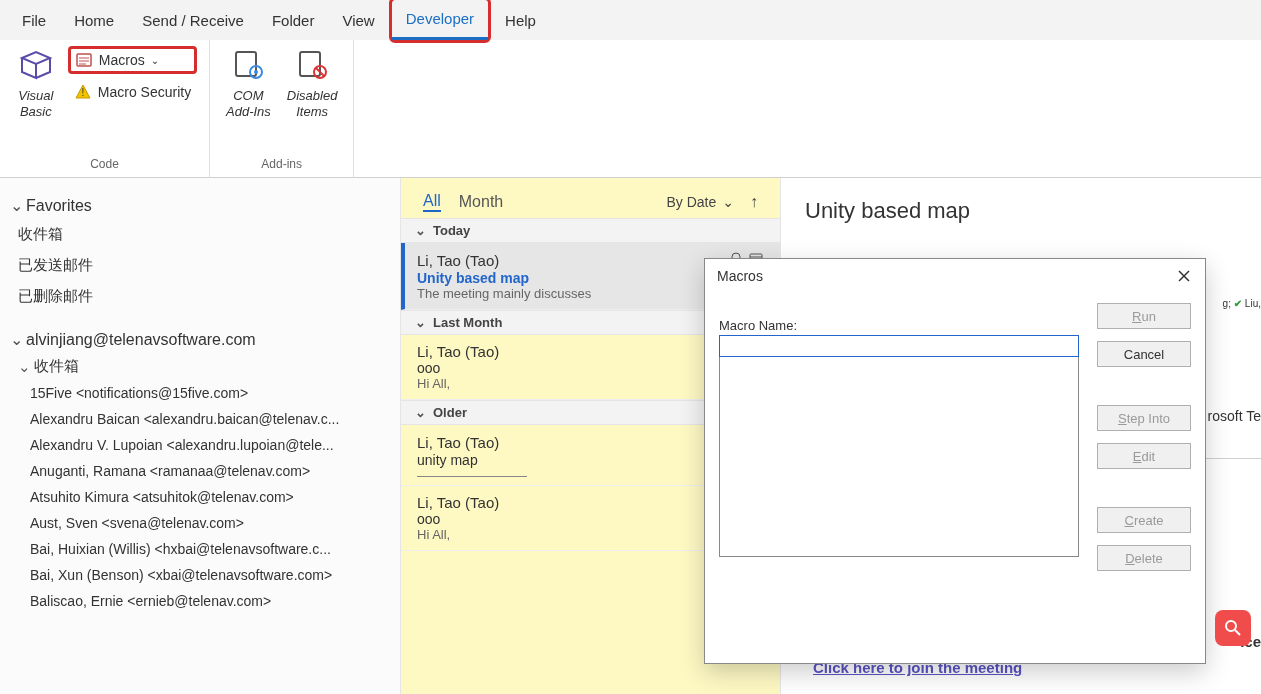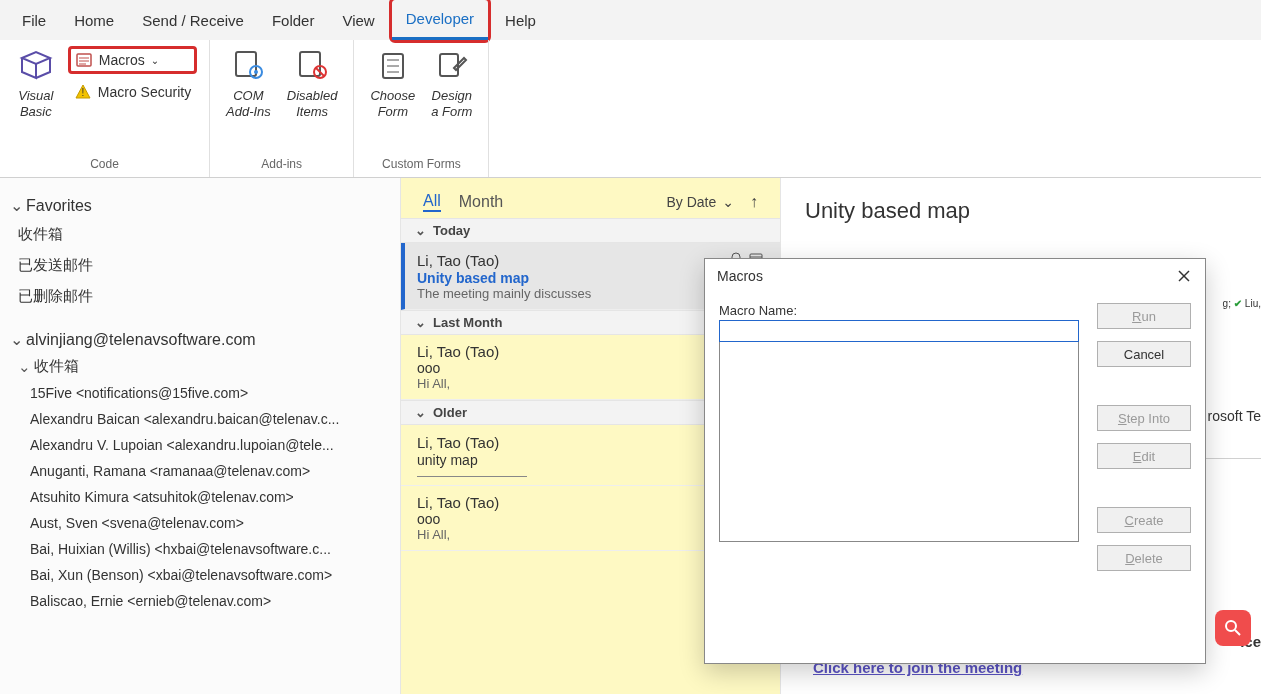--- a/index.html
+++ b/index.html
@@ -50,21 +50,21 @@
 .read-snip { position: absolute; right: 0; top: 120px; color: #333; font-size: 10px; }
 .read-teams { position: absolute; right: 0; top: 230px; font-size: 14px; }
 .read-svc { position: absolute; right: 0; bottom: 44px; font-size: 15px; font-weight: 600; }
 .read-link { position: absolute; left: 32px; bottom: 18px; color: #5b53c4; text-decoration: underline; font-weight: 600; font-size: 15px; }
 .read-divider { position: absolute; left: 0; right: 0; top: 280px; border-top: 1px solid #d0d0d0; }
 
 
 .dialog { position: absolute; left: 704px; top: 258px; width: 502px; height: 406px; background: #fff; border: 1px solid #888; box-shadow: 0 8px 24px rgba(0,0,0,0.2); }
 .dialog-title { display: flex; justify-content: space-between; align-items: center; padding: 8px 12px; font-size: 14px; }
 .dialog-close { width: 18px; height: 18px; display: flex; align-items: center; justify-content: center; cursor: default; }
-.dialog-body { display: flex; padding: 10px 14px; gap: 18px; }
+.dialog-body { display: flex; padding: 10px 14px; gap: 18px; align-items: center; }
 .dialog-left { flex: 1; display: flex; flex-direction: column; }
 .dlabel { font-size: 13px; margin-bottom: 2px; }
 .dinput { width: 100%; height: 22px; border: 1px solid #2266cc; padding: 1px 4px; font-size: 13px; outline: none; }
 .dlist { width: 100%; height: 200px; border: 1px solid #888; border-top: none; }
 .dialog-right { width: 94px; display: flex; flex-direction: column; gap: 12px; }
 .dbtn { height: 26px; border: 1px solid #b0b0b0; background: #f0f0f0; font-size: 13px; display: flex; align-items: center; justify-content: center; }
 .dbtn.disabled { color: #9a9a9a; }
 .dbtn .u { text-decoration: underline; }
 .dgap { height: 14px; }
 
@@ -141,43 +141,20 @@
             <circle cx="26" cy="24" r="6" fill="none" stroke="#d33" stroke-width="2"></circle>
             <line x1="22" y1="20" x2="30" y2="28" stroke="#d33" stroke-width="2"></line>
           </svg>
         <span style="white-space:pre-line">Disabled
 Items</span>
       </div>
     </div>
     <div class="ribbon-group-label">Add-ins</div>
   </div>
 
-  <div class="ribbon-group">
-    <div class="ribbon-buttons">
-      <div class="rbtn-large">
-        <svg class="ricon" viewBox="0 0 36 36">
-            <rect x="8" y="6" width="20" height="24" rx="2" fill="none" stroke="#555" stroke-width="2"></rect>
-            <line x1="12" y1="12" x2="24" y2="12" stroke="#555"></line>
-            <line x1="12" y1="18" x2="24" y2="18" stroke="#555"></line>
-            <line x1="12" y1="24" x2="24" y2="24" stroke="#555"></line>
-          </svg>
-        <span style="white-space:pre-line">Choose
-Form</span>
-      </div>
-      <div class="rbtn-large">
-        <svg class="ricon" viewBox="0 0 36 36">
-            <rect x="6" y="6" width="18" height="22" rx="2" fill="none" stroke="#555" stroke-width="2"></rect>
-            <path d="M20 20 L30 10 L32 12 L22 22 Z" fill="none" stroke="#555" stroke-width="2"></path>
-          </svg>
-        <span style="white-space:pre-line">Design
-a Form</span>
-      </div>
-    </div>
-    <div class="ribbon-group-label">Custom Forms</div>
-  </div>
 </div>
 
 <div class="main">
 
   <div class="nav-pane">
     <div class="nav-section-header">
       <span class="chev">⌄</span>
       <span>Favorites</span>
     </div>
     <div class="nav-folder">收件箱</div>

